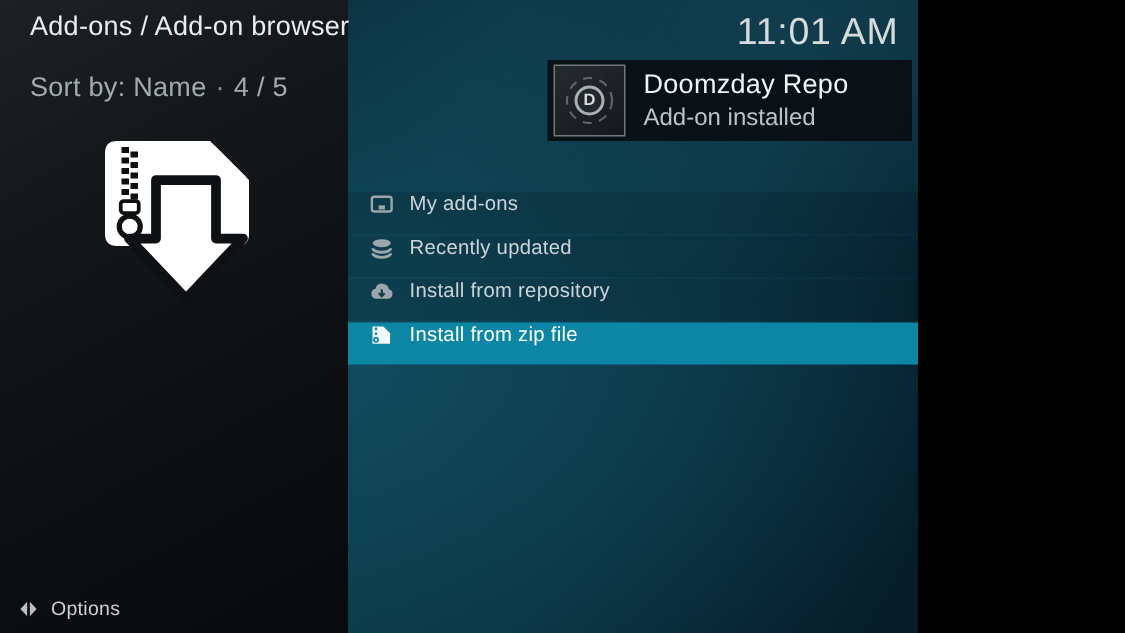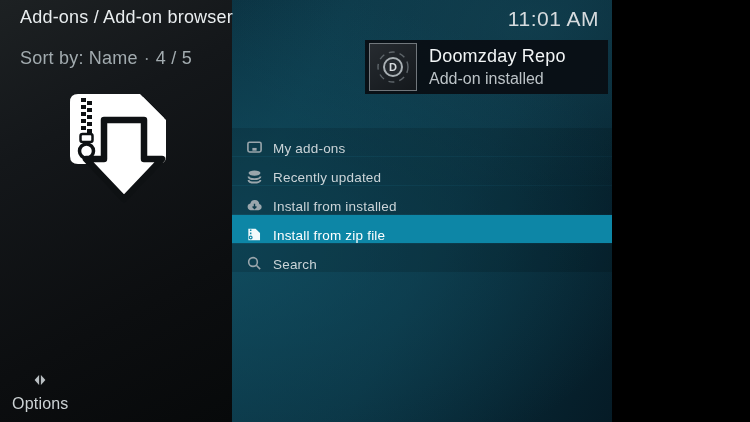--- a/index.html
+++ b/index.html
@@ -24,26 +24,26 @@
   .header{position:absolute;left:20px;top:7px;}
   .page-title{
     margin:0;font-size:18px;font-weight:400;color:#e9edef;letter-spacing:.2px;white-space:nowrap;
   }
   .subtitle{margin-top:20px;font-size:18px;color:#a2abaf;letter-spacing:.2px;}
   .subtitle .sep{margin:0 6px;color:#8c9499;}
   .big-icon{position:absolute;left:36px;top:78px;}
   .options{
     position:absolute;left:8px;bottom:7px;display:flex;align-items:center;gap:8px;
     background:none;border:none;padding:2px 4px;cursor:pointer;
-    color:#ccd2d4;font-size:16px;font-family:inherit;letter-spacing:.2px;flex-direction:column;
+    color:#ccd2d4;font-size:13px;font-family:inherit;letter-spacing:.2px;
   }
   .opt-icon{display:flex;color:#b9bfc2;}
   
   .clock{
-    position:absolute;top:7px;right:13px;font-size:21px;color:#d6dbde;letter-spacing:.5px;
+    position:absolute;top:7px;right:13px;font-size:25px;color:#d6dbde;letter-spacing:.5px;
   }
   
   .notification{
     position:absolute;top:40px;right:4px;width:243px;height:54px;
     background:rgba(9,13,18,.92);display:flex;align-items:center;
   }
   .notif-icon{
     width:46px;height:46px;margin-left:4px;flex:0 0 auto;
     border:1px solid #71777c;background:linear-gradient(145deg,#262b30,#14181c);
     display:flex;align-items:center;justify-content:center;position:relative;
@@ -52,21 +52,21 @@
     position:absolute;left:0;top:0;width:100%;height:100%;
     display:flex;align-items:center;justify-content:center;
     font-size:11px;font-weight:bold;color:#d7dbde;
   }
   .notif-text{margin-left:12px;min-width:0;}
   .notif-title{font-size:18px;color:#f2f5f6;letter-spacing:.2px;}
   .notif-sub{font-size:16px;color:#bcc3c7;margin-top:3px;}
   
   .menu{position:absolute;left:232px;right:0;top:128px;}
   .row{
-    height:28px;margin-bottom:1px;display:flex;align-items:flex-end;
+    height:28px;margin-bottom:1px;display:flex;align-items:flex-start;
     background:rgba(0,0,0,.13);color:#cbd4d8;font-size:13.5px;letter-spacing:.2px;
     cursor:pointer;
   }
   .row .mi{width:17px;height:17px;margin-left:14px;flex:0 0 auto;color:#9aa6ac;display:flex;}
   .row .ml{margin-left:10px;white-space:nowrap;}
   .row.selected{background:var(--accent,#0d86a6);color:#ffffff;}
   .row.selected .mi{color:#f2fafc;}
   svg{display:block;}
 </style>
 </head>
@@ -162,38 +162,29 @@
       <span class="ml">Recently updated</span>
     </div>
 
     <div class="row">
       <span class="mi">
         <svg width="17" height="17" viewBox="0 0 16 16">
           <path d="M4.2,12.4 h7.6 a3,3 0 0 0 0.7,-5.9 4.3,4.3 0 0 0 -8.4,-0.4 3.2,3.2 0 0 0 0.1,6.3 Z" fill="currentColor"></path>
           <path d="M8,6.4 V10.6 M6.2,8.9 L8,10.8 L9.8,8.9" fill="none" stroke="#0e3c4b" stroke-width="1.3"></path>
         </svg>
       </span>
-      <span class="ml">Install from installed</span>
+      <span class="ml">Install from repository</span>
     </div>
 
     <div class="row selected">
       <span class="mi">
         <svg width="17" height="17" viewBox="0 0 16 16">
           <path d="M2.2,2.5 H9 L13.2,6.7 V13.4 H2.2 Z" fill="currentColor"></path>
           <line x1="4.4" y1="3.2" x2="4.4" y2="9.2" stroke="var(--accent,#0d86a6)" stroke-width="1.4" stroke-dasharray="1.6 1.4"></line>
           <circle cx="4.4" cy="10.8" r="1.3" fill="none" stroke="var(--accent,#0d86a6)" stroke-width="1.1"></circle>
         </svg>
       </span>
       <span class="ml">Install from zip file</span>
     </div>
 
-    <div class="row">
-      <span class="mi">
-        <svg width="17" height="17" viewBox="0 0 16 16">
-          <circle cx="6.6" cy="6.6" r="4.1" fill="none" stroke="currentColor" stroke-width="1.5"></circle>
-          <line x1="9.7" y1="9.7" x2="13.3" y2="13.3" stroke="currentColor" stroke-width="1.5"></line>
-        </svg>
-      </span>
-      <span class="ml">Search</span>
-    </div>
 
   </nav>
 </div>
 
 </body></html>

